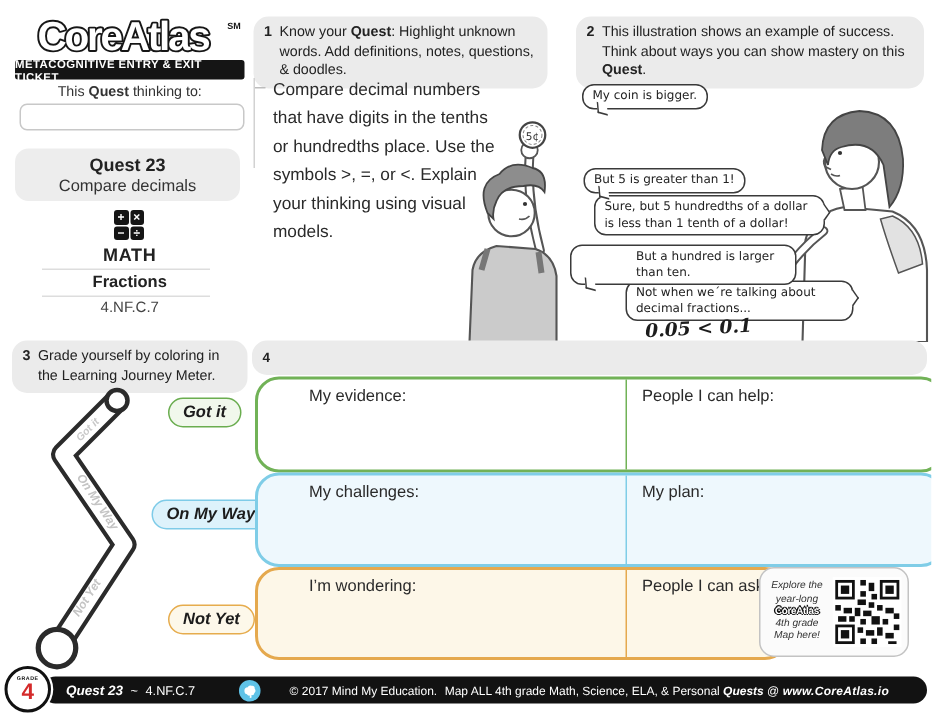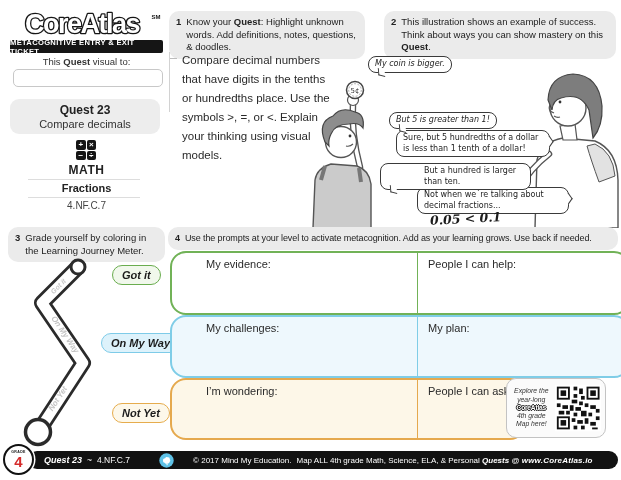--- a/index.html
+++ b/index.html
@@ -44,23 +44,23 @@
   
   .illu{left:265px;top:48px;width:356px;height:180px;}
   .bubble{position:absolute;background:#fff;border:1px solid #3a3a3a;border-radius:8px;
           padding:2px 6px;font-family:"DejaVu Sans",sans-serif;font-size:8px;
           line-height:10.5px;color:#222;}
   .bubble::after{content:'';position:absolute;width:6px;height:6px;background:#fff;}
   .b-left::after{left:9px;bottom:-4px;border-left:1px solid #3a3a3a;border-bottom:1px solid #3a3a3a;
           transform:rotate(15deg) skewX(20deg);}
   .b-right::after{right:-4px;top:7px;border-right:1px solid #3a3a3a;border-top:1px solid #3a3a3a;
           transform:rotate(35deg) skewY(20deg);}
-  .b1{left:368px;top:56px;z-index:16;white-space:nowrap;font-style:italic;}
+  .b1{left:388px;top:56px;z-index:16;white-space:nowrap;}
   .b2{left:382px;top:75px;width:168px;z-index:11;}
-  .b3{left:389px;top:112px;z-index:15;white-space:nowrap;font-style:italic;}
+  .b3{left:389px;top:112px;z-index:15;white-space:nowrap;}
   .b4{left:396px;top:130px;width:140px;z-index:12;}
   .b5{left:380px;top:163px;width:100px;z-index:14;padding-left:43px;}
   .b6{left:417px;top:187px;width:138px;z-index:13;}
   .handwrite{left:430px;top:211px;font-family:"DejaVu Serif",serif;font-style:italic;
           font-size:12.5px;font-weight:bold;color:#1c1c1c;transform:rotate(-3deg);z-index:17;}
 
   
   .meter{left:0px;top:256px;}
   .oval{border-radius:999px;padding:3px 9px;font-size:11px;font-weight:bold;font-style:italic;white-space:nowrap;}
   .ov-green{left:112px;top:265px;border:1.5px solid #6aad4f;background:#f1f8ec;color:#1c1c1c;}
@@ -108,21 +108,21 @@
 
 <div class="page">
 
   <svg class="abs" style="left:8px;top:5px" width="157" height="36">
     <text x="74" y="28" text-anchor="middle" font-family="Liberation Sans, sans-serif" font-size="27" font-weight="bold" letter-spacing="-1.5" fill="#ffffff" stroke="#161616" stroke-width="2.6" paint-order="stroke" stroke-linejoin="round">CoreAtlas</text>
     <text x="148" y="14" text-anchor="middle" font-family="Liberation Sans, sans-serif" font-size="6" font-weight="bold" fill="#161616">SM</text>
   </svg>
 
   <div class="abs banner">METACOGNITIVE ENTRY &amp; EXIT TICKET</div>
 
-  <div class="abs belongs"><span>This </span><b>Quest</b><span> visual to:</span></div>
+  <div class="abs belongs"><span>This </span><b>Quest</b><span> thinking to:</span></div>
 
   <input class="abs name-input" value="" style="">
 
   <div class="abs quest-box">
     <div class="t">Quest 23</div>
     <div class="s">Compare decimals</div>
   </div>
 
   <div class="abs math-icon">
     <span>+</span>
@@ -198,21 +198,20 @@
 
   <div class="abs bubble b1 b-left">My coin is bigger.</div>
   <div class="abs bubble b3 b-left">But 5 is greater than 1!</div>
   <div class="abs bubble b4 b-right">Sure, but 5 hundredths of a dollar is less than 1 tenth of a dollar!</div>
   <div class="abs bubble b5 b-left">But a hundred is larger than ten.</div>
   <div class="abs bubble b6 b-right">Not when we´re talking about decimal fractions...</div>
   <div class="abs handwrite">0.05 &lt; 0.1</div>
 
   <div class="abs sec-h s4h">
     <span class="num">4</span>
-    <span>Use the prompts at your level to activate metacognition. Add as your learning grows. Use back if needed.</span>
   </div>
 
   <div class="abs pbox box-green">
     <div class="cell">My evidence:</div>
     <div class="cell">People I can help:</div>
   </div>
   <div class="abs pbox box-blue">
     <div class="cell">My challenges:</div>
     <div class="cell">My plan:</div>
   </div>

